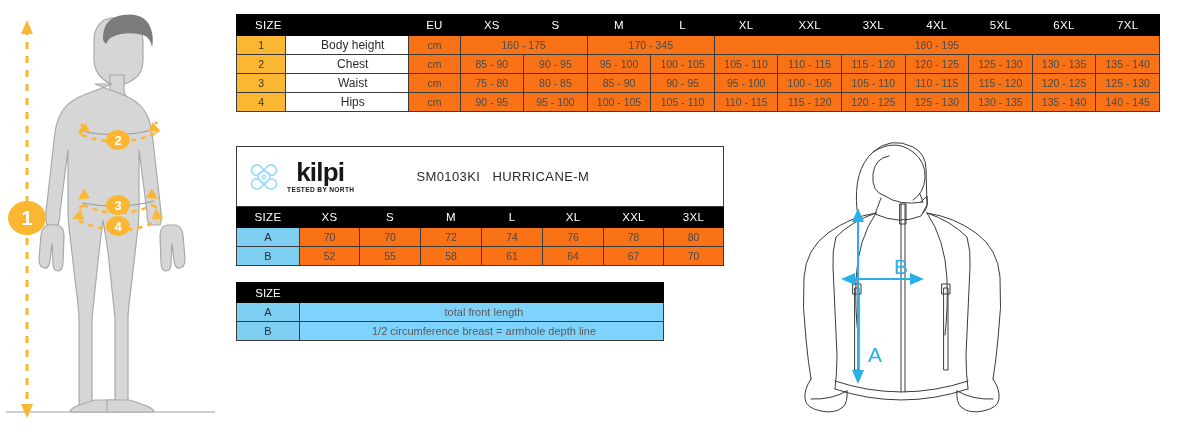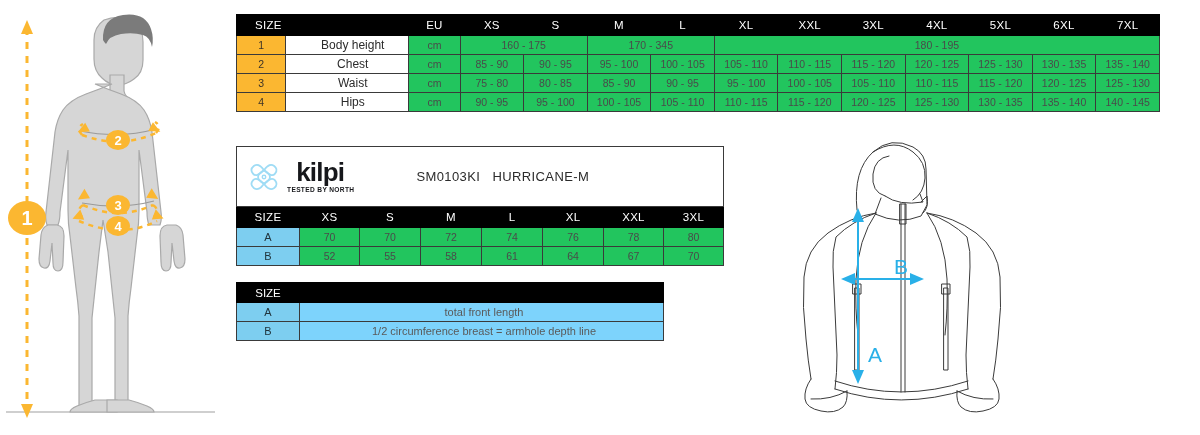--- a/index.html
+++ b/index.html
@@ -26,21 +26,21 @@
   .hdr-row th {
     background: #000000;
     color: #ffffff;
     font-size: 11.5px;
     letter-spacing: .3px;
     height: 21px;
     border-color: #000000;
     padding: 0;
   }
   .cell {
-    background: #22c55e;
+    background: #f97316;
     color: #4a4a4a;
     font-size: 10.5px;
     height: 19px;
     padding: 0 2px;
     border-color: #4d4d4d;
   }
   .num-cell {
     background: #fbb731;
     color: #3d3327;
     font-size: 10.5px;

